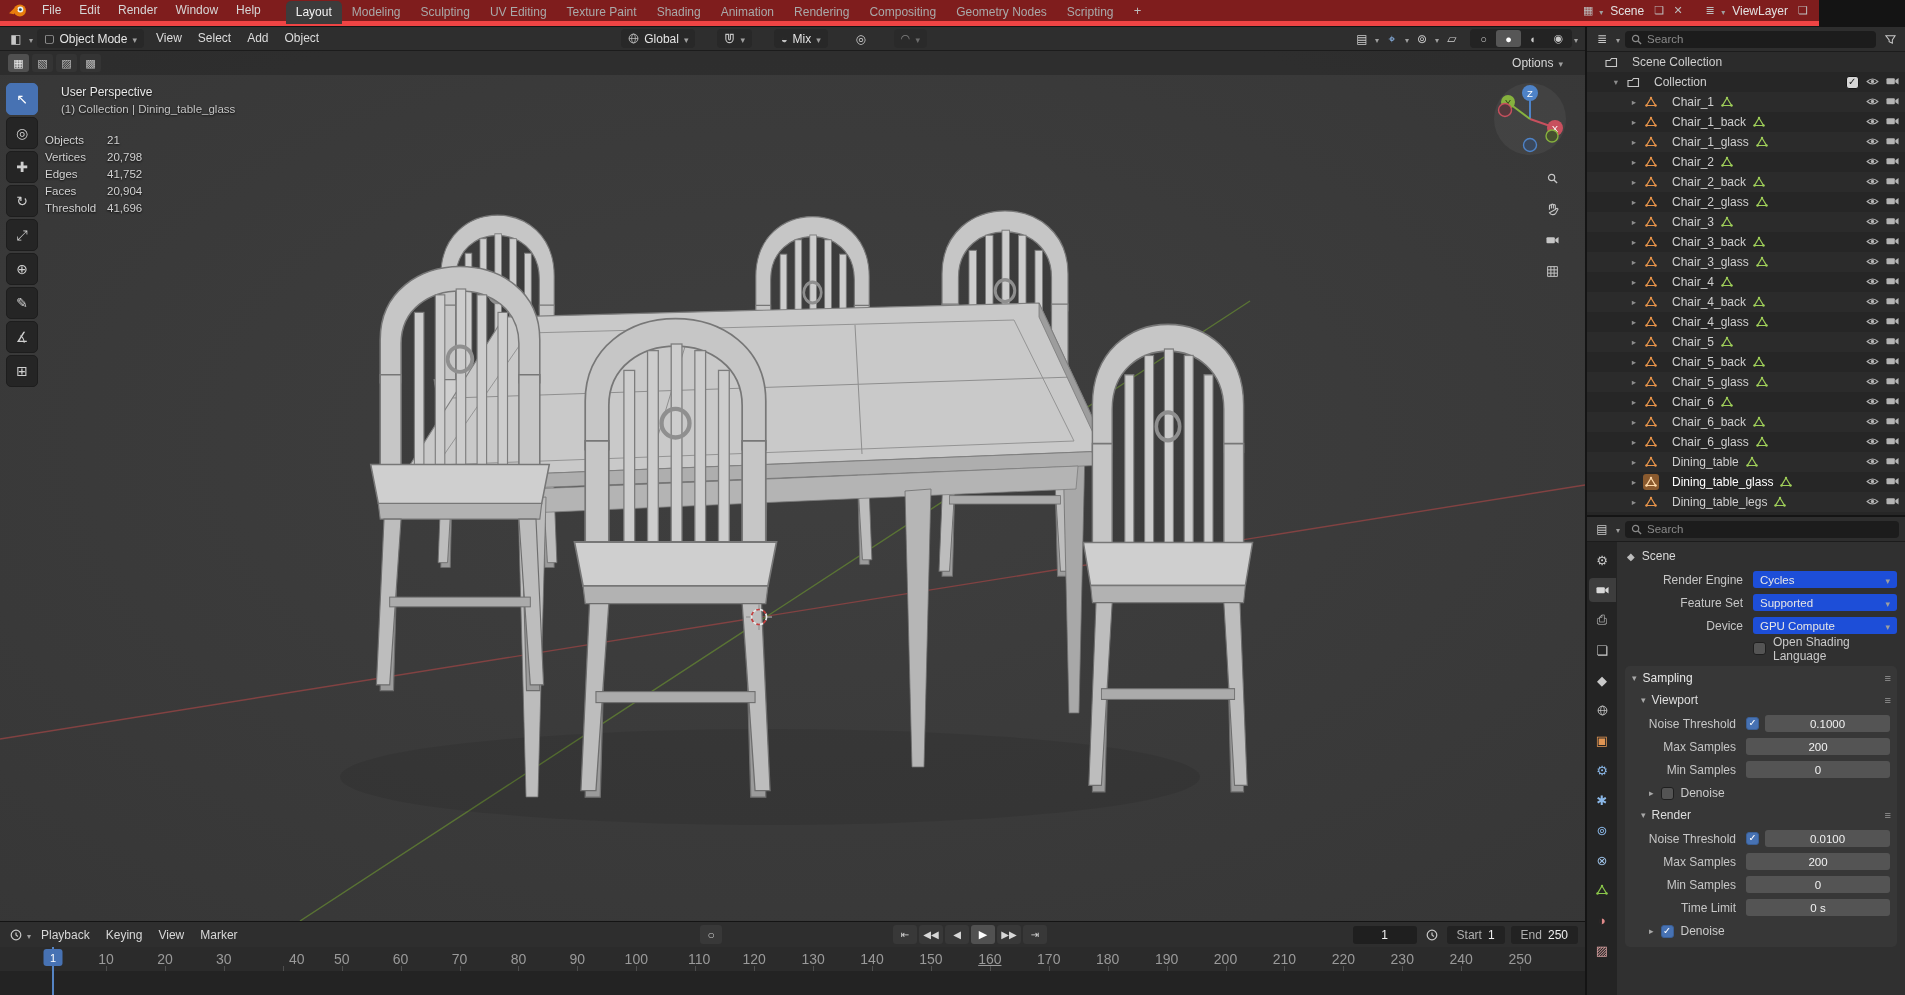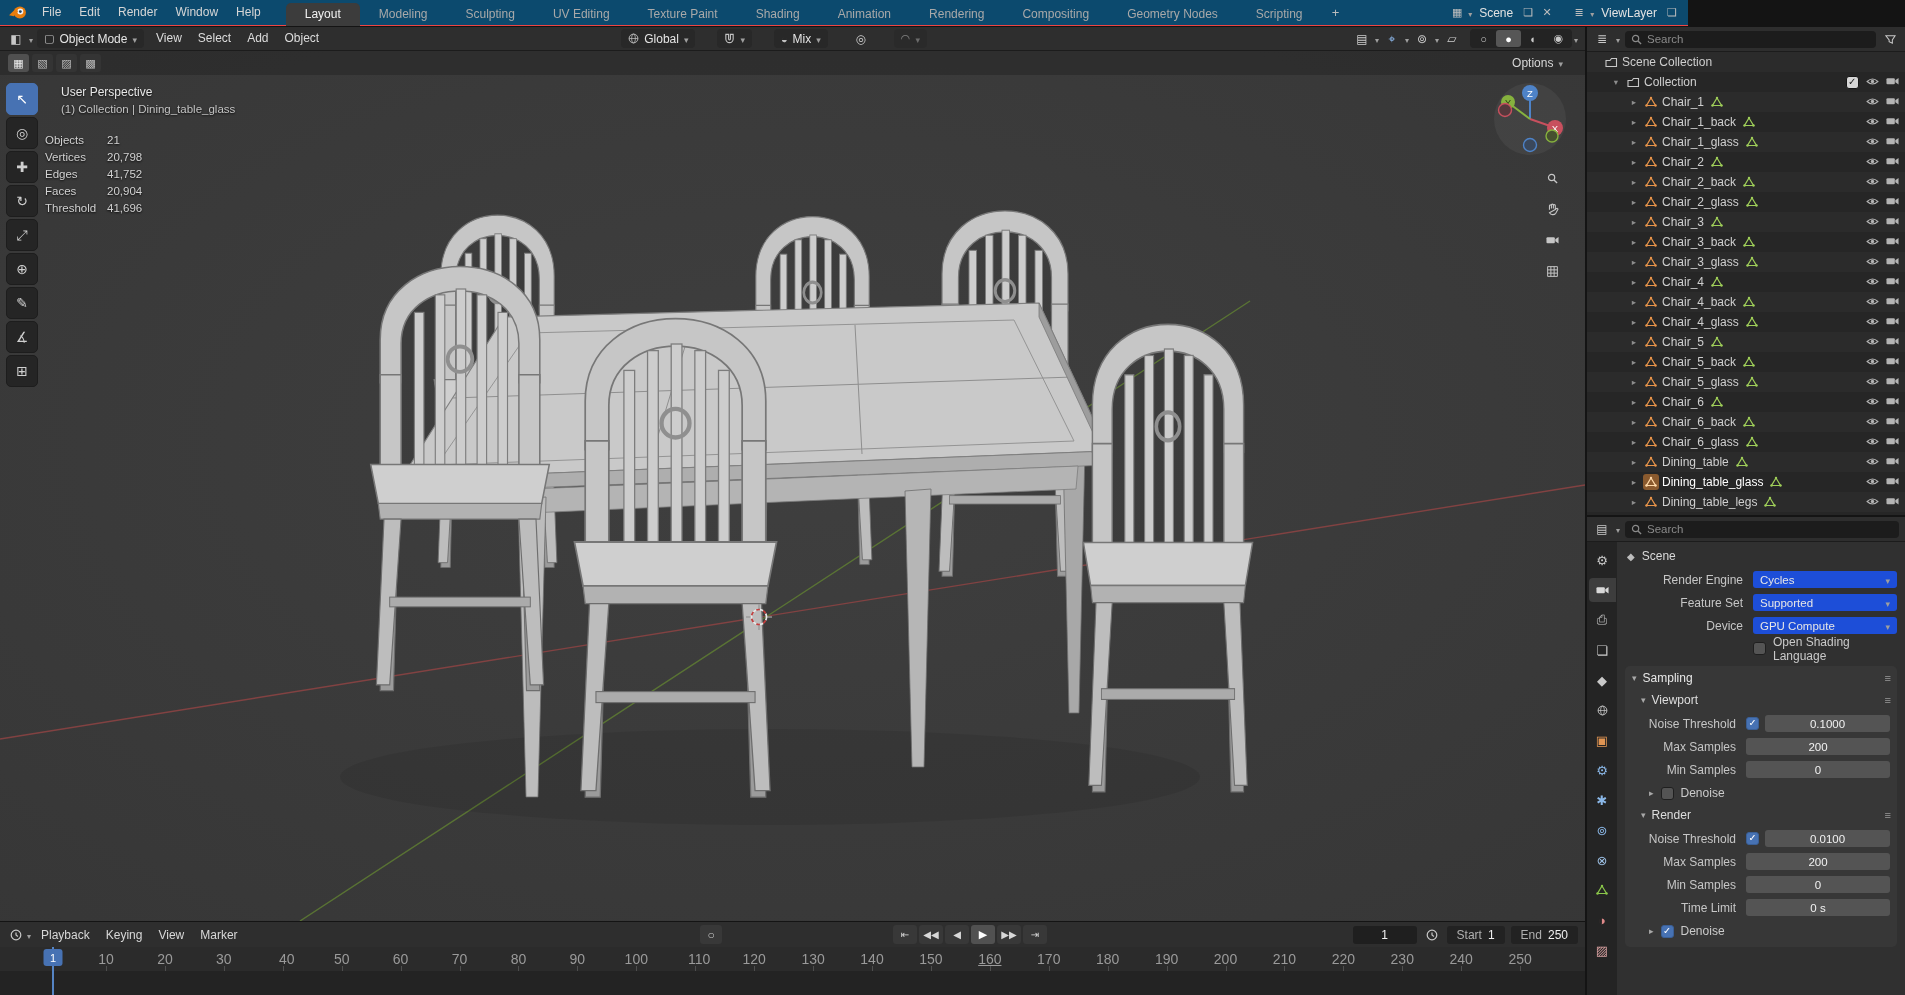--- a/index.html
+++ b/index.html
@@ -1,24 +1,24 @@
 <!DOCTYPE html>
 <html><head>
 <meta charset="utf-8">
 <style>
   html,body{margin:0;padding:0;background:#0e0e0e;}
   body{font-family:"Liberation Sans","DejaVu Sans",sans-serif;-webkit-font-smoothing:antialiased;}
   .app{position:relative;width:1905px;height:995px;background:#141414;overflow:hidden;color:#d0d0d0;font-size:12px;user-select:none;}
 
   
-  .topbar{position:absolute;left:0;top:0;width:1688px;height:26px;background:#0c4a6e;border-bottom:1px solid #ef4444;display:flex;align-items:center;padding:0 8px;box-sizing:border-box;}
+  .topbar{position:absolute;left:0;top:0;width:1819px;height:26px;background:#7f1d1d;border-bottom:5px solid #ef4444;display:flex;align-items:center;padding:0 8px;box-sizing:border-box;}
   .logo{display:flex;align-items:center;margin-right:6px;}
   .tb-menu{padding:0 9px;line-height:25px;color:#d6d6d6;border-radius:4px;cursor:default;}
   .tabs{display:flex;margin-left:16px;height:26px;align-items:flex-end;}
-  .tab{padding:0 19px;line-height:23px;color:#a9a9a9;border-radius:5px 5px 0 0;white-space:nowrap;}
+  .tab{padding:0 10px;line-height:23px;color:#a9a9a9;border-radius:5px 5px 0 0;white-space:nowrap;}
   .tab.active{background:#3c3c3c;color:#f2f2f2;}
   .tab-add{margin-left:4px;width:20px;height:20px;background:none;border:none;color:#bdbdbd;font-size:13px;border-radius:4px;}
   .tb-right{margin-left:auto;display:flex;align-items:center;gap:3px;color:#c9c9c9;}
   .tb-ico{display:inline-flex;align-items:center;justify-content:center;min-width:16px;height:18px;color:#bdbdbd;font-size:11px;}
   .tb-label{color:#e2e2e2;padding:0 4px;}
   .chev{display:inline-block;}
   .chev::after{content:"▾";font-size:9px;color:#9f9f9f;}
   .chev.tiny::after{font-size:8px;}
 
   
@@ -65,21 +65,21 @@
   .ol-row:nth-child(odd){background:rgba(255,255,255,.025);}
   .ol-root{padding-left:14px;}
   .ol-collection{padding-left:22px;}
   .ol-object{padding-left:40px;}
   .ol-arrow{width:14px;color:#8d8d8d;font-size:8.5px;text-align:center;}
   .ol-arrow::before{content:"▸";}
   .ol-arrow.open::before{content:"▾";}
   .ol-icon{display:inline-flex;align-items:center;justify-content:center;width:16px;height:16px;color:#e8944a;margin:0 2px;}
   .ol-icon.neutral{color:#c9c9c9;}
   .mesh-data{display:inline-flex;align-items:center;color:#9fce59;margin-left:7px;}
-  .ol-label{margin-left:1px;white-space:nowrap;}
+  .ol-label{margin-left:11px;white-space:nowrap;}
   .ol-flags{margin-left:auto;display:flex;align-items:center;gap:7px;color:#b4b4b4;}
   .ol-row.active .ol-label{color:#ffffff;}
   .ol-row.active .ol-icon{background:#8a5a2e;border-radius:3px;color:#ffd9a8;}
   .chk{position:relative;width:13px;height:13px;border-radius:3px;background:#d6d6d6;border:1px solid #161616;box-sizing:border-box;}
   .chk.checked::after{content:"✓";position:absolute;left:1px;top:-1px;color:#1c1c1c;font-size:10px;}
 
   
   .props{position:absolute;left:1587px;top:517px;width:318px;height:478px;background:#2d2d2d;}
   .tabstrip{position:absolute;left:0;top:25px;bottom:0;width:30px;background:#242424;display:flex;flex-direction:column;align-items:center;gap:6px;padding-top:6px;}
   .ptab{display:flex;align-items:center;justify-content:center;width:27px;height:24px;border-radius:4px 0 0 4px;font-size:13px;}
@@ -1289,21 +1289,21 @@
         </div>
         <div class="tick" style="position: absolute; left: 164.948px; top: 0px; height: 100%;">
           <span style="left: 0px;">20</span>
           <i></i>
         </div>
         <div class="tick" style="position: absolute; left: 223.868px; top: 0px; height: 100%;">
           <span style="left: 0px;">30</span>
           <i></i>
         </div>
         <div class="tick" style="position: absolute; left: 282.788px; top: 0px; height: 100%;">
-          <span style="left: 4px;">40</span>
+          <span style="left: 14px;">40</span>
           <i></i>
         </div>
         <div class="tick" style="position: absolute; left: 341.708px; top: 0px; height: 100%;">
           <span style="left: 0px;">50</span>
           <i></i>
         </div>
         <div class="tick" style="position: absolute; left: 400.628px; top: 0px; height: 100%;">
           <span style="left: 0px;">60</span>
           <i></i>
         </div>

